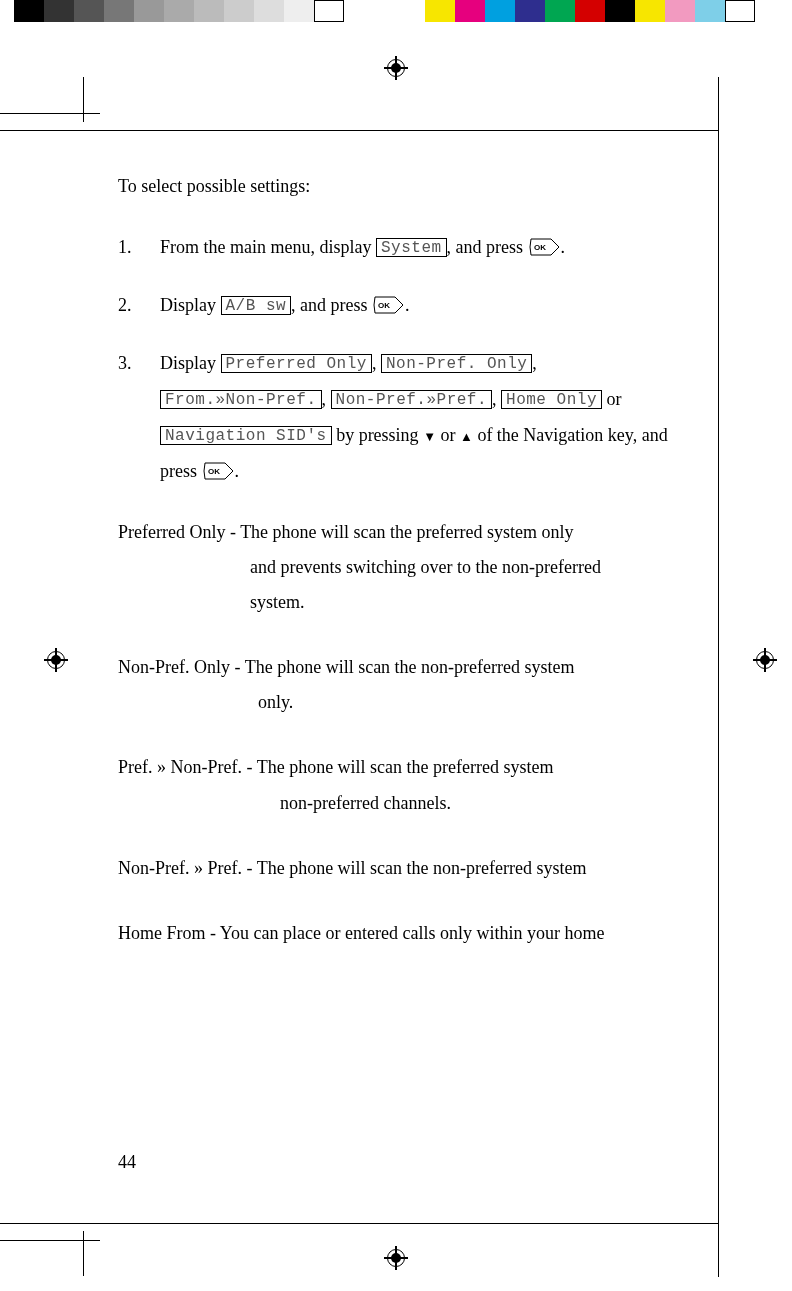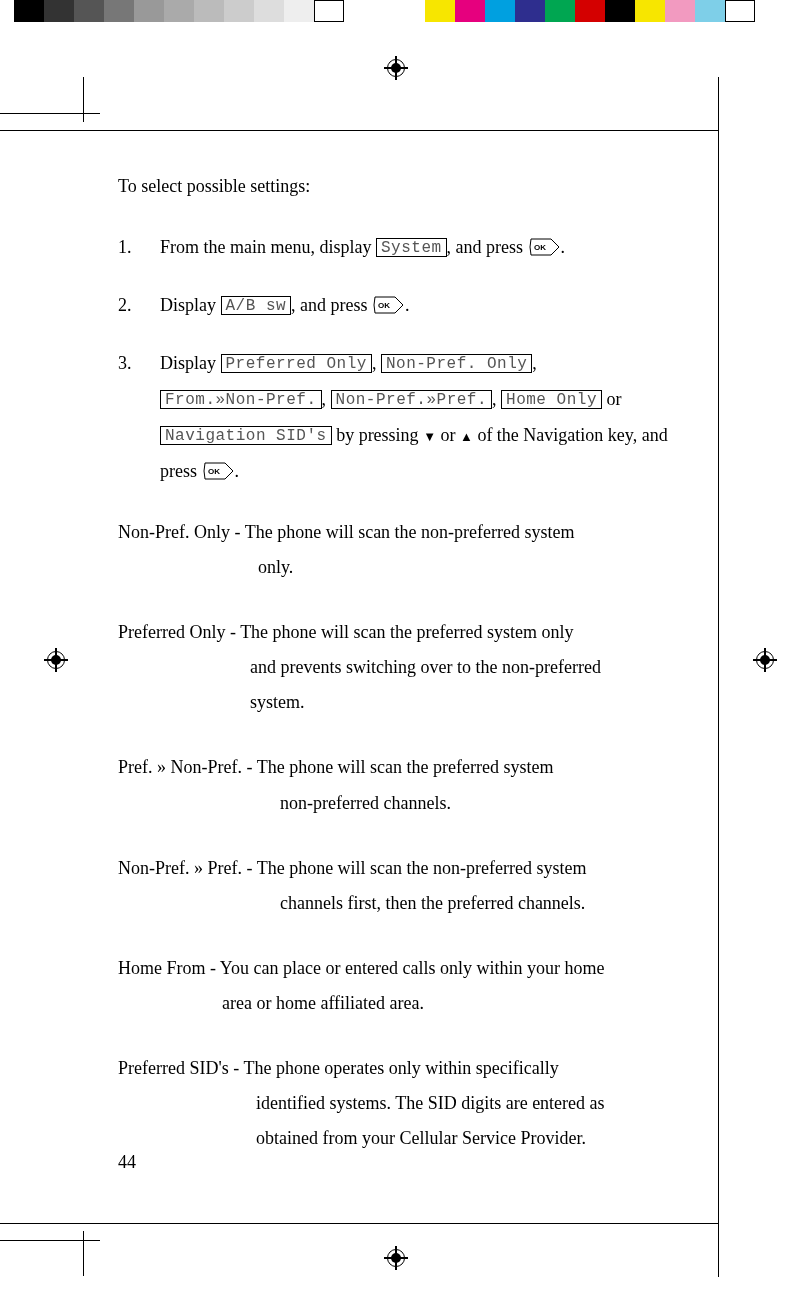--- a/index.html
+++ b/index.html
@@ -155,47 +155,40 @@
       <span class="lcd">Navigation SID's</span><span> by pressing </span><span class="tri-down"></span><span> or </span><span class="tri-up"></span><span> of the Navigation key, and press </span><span class="okbtn"><svg width="33" height="18">
             <path d="M3 1 L23 1 L31 9 L23 17 L3 17 Q1 9 3 1 Z" fill="none" stroke="#000" stroke-width="1"></path>
             <text x="12" y="12" font-family="Arial" font-size="8" font-weight="bold" text-anchor="middle">OK</text>
           </svg></span><span>.</span>
     </div>
   </div>
 
   <div class="definitions">
 
     <div class="def">
-      <span class="label">Non-Pref. Only - </span><span>The phone will scan the non-preferred system</span>
-      <span class="hang" style="padding-left:140px;">only.</span>
+      <span class="label">Preferred Only - </span><span>The phone will scan the preferred system only</span>
+      <span class="hang" style="padding-left:132px;">and prevents switching over to the non-preferred</span>
+      <span class="hang" style="padding-left:132px;">system.</span>
     </div>
 
     <div class="def">
-      <span class="label">Preferred Only - </span><span>The phone will scan the preferred system only</span>
-      <span class="hang" style="padding-left:132px;">and prevents switching over to the non-preferred</span>
-      <span class="hang" style="padding-left:132px;">system.</span>
+      <span class="label">Non-Pref. Only - </span><span>The phone will scan the non-preferred system</span>
+      <span class="hang" style="padding-left:140px;">only.</span>
     </div>
 
     <div class="def">
       <span class="label">Pref. » Non-Pref. - </span><span>The phone will scan the preferred system</span>
       <span class="hang" style="padding-left:162px;">non-preferred channels.</span>
     </div>
 
     <div class="def">
       <span class="label">Non-Pref. » Pref. - </span><span>The phone will scan the non-preferred system</span>
-      <span class="hang" style="padding-left:162px;">channels first, then the preferred channels.</span>
     </div>
 
     <div class="def">
       <span class="label">Home From - </span><span>You can place or entered calls only within your home</span>
-      <span class="hang" style="padding-left:104px;">area or home affiliated area.</span>
     </div>
 
-    <div class="def">
-      <span class="label">Preferred SID's - </span><span>The phone operates only within specifically</span>
-      <span class="hang" style="padding-left:138px;">identified systems. The SID digits are entered as</span>
-      <span class="hang" style="padding-left:138px;">obtained from your Cellular Service Provider.</span>
-    </div>
 
   </div>
 </div>
 
 <div class="page-num">44</div>
 
 </body></html>

